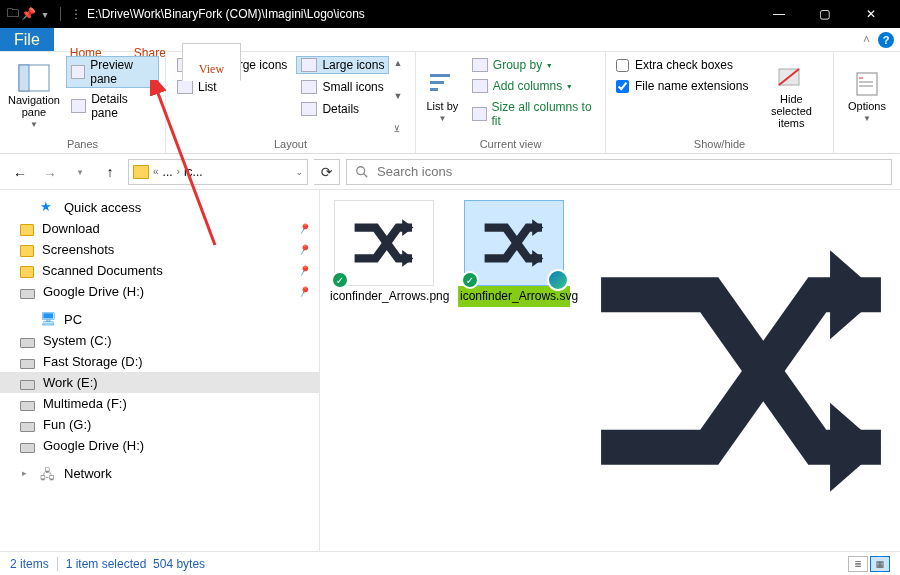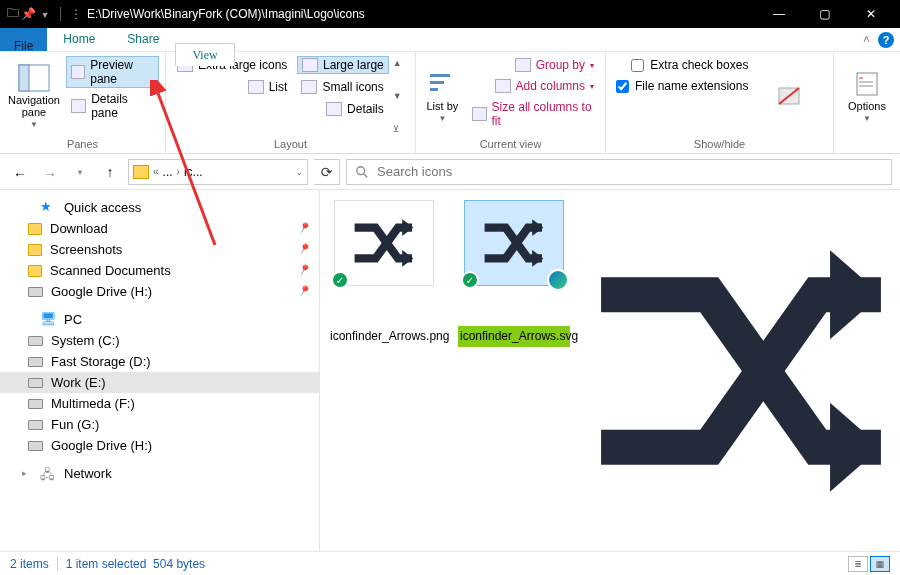--- a/index.html
+++ b/index.html
@@ -9,75 +9,75 @@
   .titlebar { height: 28px; background: #000; color: #fff; display: flex; align-items: center; padding: 0 6px; }
   .titlebar .qat { display: flex; gap: 2px; align-items: center; }
   .qat span { width: 14px; height: 14px; display:inline-flex; align-items:center; justify-content:center; }
   .titlebar .sep { width:1px; height:14px; background:#555; margin:0 6px; }
   .titlebar .path { flex: 0 0 auto; margin-left: 4px; font-size: 12px; color:#fff; }
   .titlebar .spacer { flex: 1; }
   .winbtn { width: 46px; height: 28px; display:flex; align-items:center; justify-content:center; color:#fff; }
 
   
   .menutabs { height: 24px; background: #fff; display: flex; align-items: stretch; border-bottom: 1px solid #e5e5e5; }
-  .filetab { background: #1979ca; color:#0f172a; padding: 11px 14px; font-size:12px; }
-  .menutab { padding: 4px 16px; font-size:12px; color:#0f766e; }
+  .filetab { background: #1979ca; color:#fef9c3; padding: 3px 14px; font-size:16px; }
+  .menutab { padding: 18px 16px; font-size:12px; color:#c2410c; }
   .menutab.active { border:1px solid #ccc; border-bottom:1px solid #fff; position:relative; top:15px; background:#fff;font-family:Liberation Serif, serif; }
   .menutabs .right { margin-left:auto; display:flex; align-items:center; padding-right:6px; gap:8px; }
   .help { width:16px; height:16px; border-radius:50%; background:#0078d7; color:#fff; font-weight:bold; font-size:11px; display:flex; align-items:center; justify-content:center; }
 
   
   .ribbon { height: 102px; background: #fff; border-bottom:1px solid #ddd; display:flex; }
   .group { border-right:1px solid #e5e5e5; display:flex; flex-direction:column; }
   .group-body { flex:1; display:flex; padding:4px 6px 0 6px; gap:4px; }
   .group-label { text-align:center; font-size:11px; color:#666; padding:2px 0 3px; }
   .bigbtn { width:60px; display:flex; flex-direction:column; align-items:center; justify-content:center; gap:2px; text-align:center; font-size:11px; padding:2px; }
   .bigbtn .ico { width:32px; height:28px; }
   .smallbtn { display:flex; align-items:center; gap:5px; padding:2px 5px; font-size:12px; }
   .smallbtn.active { background:#cde6f7; border:1px solid #92c0e0; padding:1px 4px; }
   .chk { display:flex; align-items:center; gap:6px; padding:2px 4px; font-size:12px; }
   .chk input { width:13px; height:13px; }
-  .col { display:flex; flex-direction:column; gap:2px;align-items:flex-end; }
-  .gray { color:#be185d; }
+  .col { display:flex; flex-direction:column; gap:2px; }
+  .gray { color:#15803d; }
 
   
   .addrbar { height: 36px; border-bottom:1px solid #e5e5e5; display:flex; align-items:center; padding:0 8px; gap:6px; }
   .navarrow { width:24px; height:24px; color:#888; display:flex; align-items:center; justify-content:center; font-size:14px; border-radius:2px; }
   .navarrow.active { color:#000; }
   .crumb { flex:0 0 180px; height:26px; border:1px solid #ccc; display:flex; align-items:center; padding:0 4px; gap:4px; font-size:12px; }
   .crumb .fico { width:16px; height:14px; background:#ffd55e; border:1px solid #d6a400; }
   .crumb .chev { color:#666; font-size:10px; }
   .refresh { width:26px; height:26px; border:1px solid #ccc; border-left:none; display:flex; align-items:center; justify-content:center; color:#333; font-size:14px; }
   .search { flex:1; height:26px; border:1px solid #ccc; display:flex; align-items:center; padding:0 8px; gap:8px; color:#777; font-size:13px; }
   .search svg { width:14px; height:14px; }
 
   
   .main { display:flex; height: calc(575px - 28px - 24px - 102px - 36px - 24px); }
   .sidebar { width:320px; border-right:1px solid #e5e5e5; padding:6px 0; overflow:hidden; }
   .navitem { display:flex; align-items:center; gap:8px; padding:3px 8px 3px 22px; font-size:13px; }
-  .navitem.l2 { padding-left:28px; }
+  .navitem.l2 { padding-left:20px;align-items:flex-end; }
   .navitem.sel { background:#e5e5e5; }
   .navitem .pin { margin-left:auto; color:#999; font-size:11px; transform:rotate(30deg); }
   .navitem .tri { width:10px; color:#888; font-size:9px; display:inline-block; }
   .ic { width:16px; height:16px; display:inline-block; }
   .ic.star { color:#0a84ff; }
   .ic.fold { width:14px; height:12px; background:#ffd55e; border:1px solid #d6a400; border-radius:1px; }
   .ic.drive { width:15px; height:10px; background:#d8d8d8; border:1px solid #888; border-radius:1px; }
   .ic.pc { color:#2196f3; }
   .ic.net { color:#888; }
 
   .content { flex:0 0 262px; padding:10px 8px; display:flex; gap:18px; align-items:flex-start; }
   .thumb { width:112px; text-align:center; font-size:12px; }
   .thumb.sel .thumbbox { background:#cde8ff; border-color:#76b9ed; }
   .thumb.sel .cap { background:#84cc16; }
   .thumbbox { width:100px; height:86px; margin:0 auto; border:1px solid #e0e0e0; position:relative; background:#fff; display:flex; align-items:center; justify-content:center; }
   .thumbbox svg { width:70px; height:70px; }
   .badge { position:absolute; left:-4px; bottom:-4px; width:18px; height:18px; border-radius:50%; background:#0f9d58; border:2px solid #fff; color:#fff; font-size:10px; display:flex; align-items:center; justify-content:center; }
   .edgebadge { position:absolute; right:-6px; bottom:-6px; width:22px; height:22px; border-radius:50%; background:linear-gradient(135deg,#0f7cbf,#36c486); border:2px solid #fff; }
-  .cap { padding:3px 2px; line-height:1.25;margin-top:40px; }
+  .cap { padding:3px 2px; line-height:1.25; }
 
   .preview { flex:1; display:flex; align-items:center; justify-content:center; overflow:hidden; }
   .preview svg { width:360px; height:320px; }
 
   
   .status { height:24px; border-top:1px solid #e5e5e5; display:flex; align-items:center; padding:0 10px; font-size:12px; color:#1e5fb4; gap:0; }
   .status .divider { width:1px; height:14px; background:#ccc; margin:0 8px; }
   .status .viewbtns { margin-left:auto; display:flex; gap:2px; }
   .status .vb { width:20px; height:16px; border:1px solid #bbb; display:flex; align-items:center; justify-content:center; font-size:9px; color:#555; background:#fff; }
   .status .vb.sel { border-color:#0078d7; background:#cde6f7; }
@@ -153,21 +153,21 @@
             <span>Extra large icons</span>
           </div>
         <div class="smallbtn">
             <span class="ribico"></span>
             <span>List</span>
           </div>
       </div>
       <div class="col" style="gap:4px;">
         <div class="smallbtn active">
             <span class="ribico"></span>
-            <span>Large large</span>
+            <span>Large icons</span>
           </div>
         <div class="smallbtn">
             <span class="ribico"></span>
             <span>Small icons</span>
           </div>
         <div class="smallbtn">
             <span class="ribico"></span>
             <span>Details</span>
           </div>
       </div>
@@ -221,20 +221,21 @@
         <label class="chk">
             <input type="checkbox" checked="" style="">
             <span>File name extensions</span>
           </label>
       </div>
       <div class="bigbtn" style="width:70px">
         <div class="ico"><svg viewBox="0 0 32 28">
               <rect x="4" y="6" width="20" height="16" fill="#e8e8e8" stroke="#aaa"></rect>
               <line x1="4" y1="22" x2="24" y2="6" stroke="#d33" stroke-width="2"></line>
             </svg></div>
+        <span>Hide selected items</span>
       </div>
     </div>
     <div class="group-label">Show/hide</div>
   </div>
 
   <div class="group" style="flex:1;border-right:none">
     <div class="group-body" style="justify-content:center;">
       <div class="bigbtn" style="width:54px">
         <div class="ico"><svg viewBox="0 0 32 28">
               <rect x="6" y="3" width="20" height="22" fill="#fff" stroke="#888"></rect>

